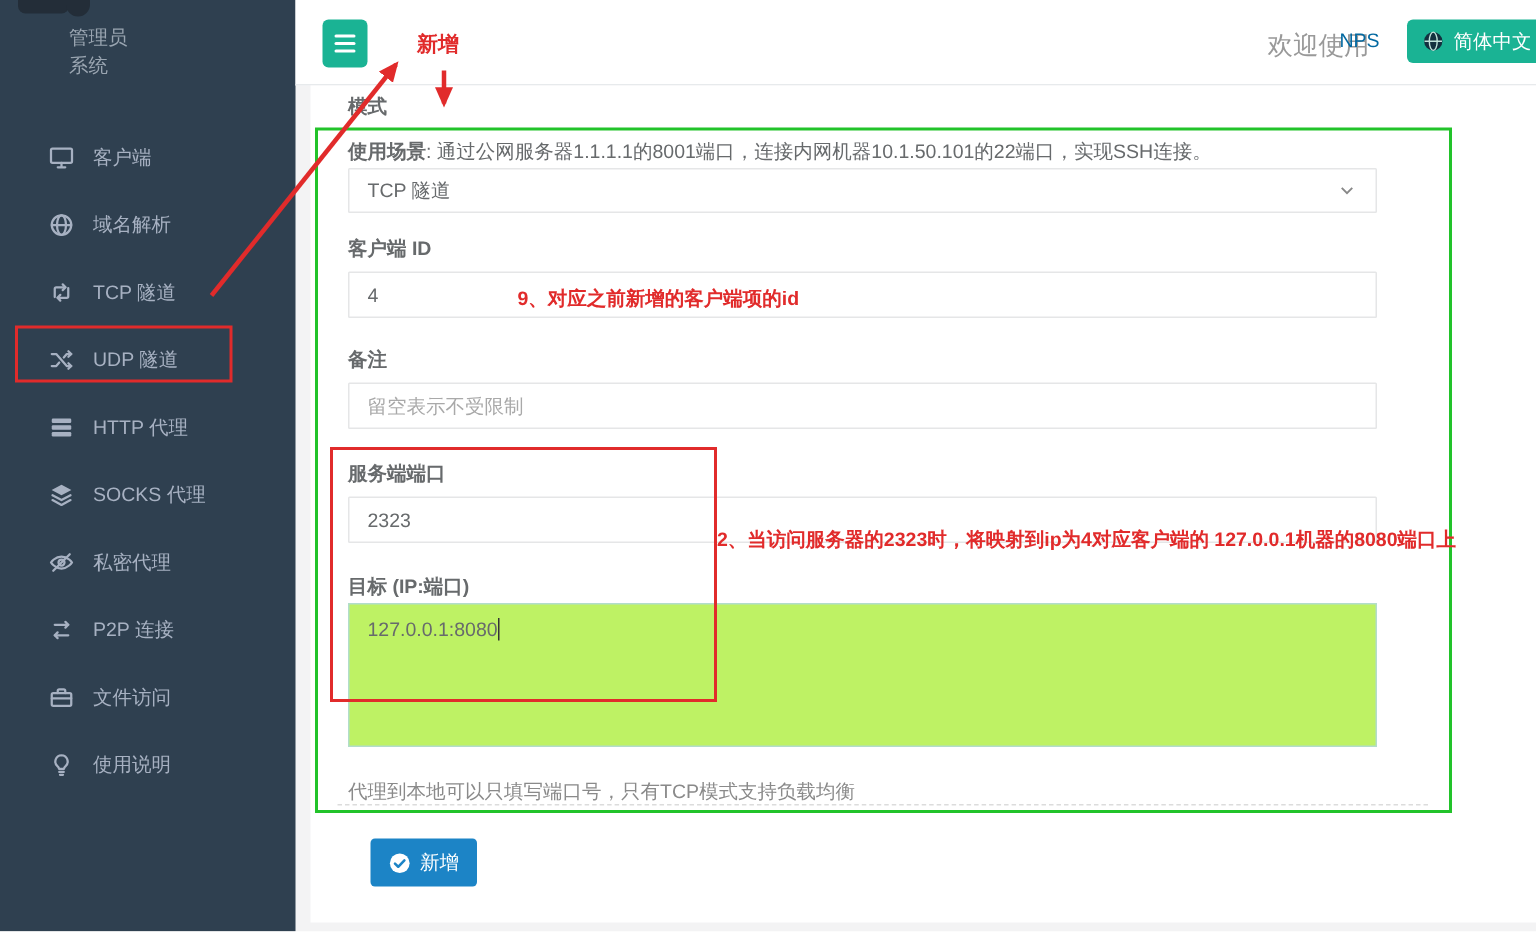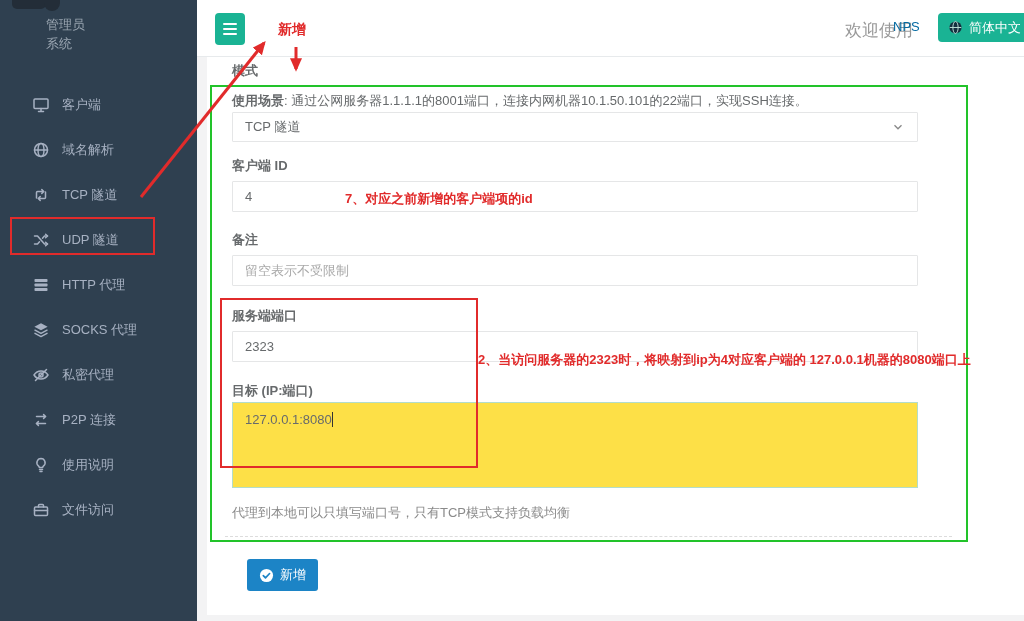--- a/index.html
+++ b/index.html
@@ -27,23 +27,23 @@
 
   
   #panel{left:207px;top:57px;width:817px;height:558px;background:#fff;}
   .flabel{color:#676a6c;font-size:13px;font-weight:bold;white-space:nowrap;}
   .scenario{color:#676a6c;font-size:13px;white-space:nowrap;}
   .ctl{box-sizing:border-box;background:#fff;border:1px solid #e5e6e7;color:#676a6c;font-size:13px;font-family:"Liberation Sans","DejaVu Sans",sans-serif;padding:0 12px;border-radius:1px;}
   input.ctl{height:31px;width:686px;}
   input.ctl::placeholder{color:#a9a9a9;opacity:1;}
   .fake-select{display:flex;align-items:center;justify-content:space-between;height:30px;width:686px;cursor:pointer;}
   .fake-select svg{width:14px;height:14px;stroke:#888;fill:none;stroke-width:1.5;}
-  .target-box{box-sizing:border-box;width:686px;height:86px;border:1px solid #b2ddcb;color:#676a6c;font-size:13px;padding:9px 12px;background:#fde047;cursor:text;}
+  .target-box{box-sizing:border-box;width:686px;height:96px;border:1px solid #b2ddcb;color:#676a6c;font-size:13px;padding:9px 12px;background:#bef264;cursor:text;}
   .caret{display:inline-block;width:1px;height:15px;background:#333;vertical-align:-3px;}
-  .help-text{color:#8a8a8a;font-size:13px;white-space:nowrap;}
+  .help-text{color:#8a8a8a;font-size:13px;white-space:nowrap;margin-top:15px;}
   .dotted-sep{border-top:1px dashed #dcdcdc;}
   #submit-btn{left:247px;top:559px;height:32px;background:#1c84c6;color:#fff;border:none;border-radius:3px;font-size:13px;display:flex;align-items:center;gap:6px;padding:0 12px;cursor:pointer;}
 
   
   .anno-box{border:2px solid #e12b2b;pointer-events:none;box-sizing:border-box;}
   .anno-box-green{border:2px solid #22c32a;pointer-events:none;box-sizing:border-box;}
   .anno-text{color:#e12b2b;font-weight:bold;white-space:nowrap;pointer-events:none;}
   #overlay-svg{left:0;top:0;pointer-events:none;}
 </style>
 </head>
@@ -147,36 +147,36 @@
               <path d="M13.5 12.5h-9"></path>
               <path d="M6.4 10.6l-1.9 1.9 1.9 1.9"></path>
             </svg>
         </span>
         <span>P2P 连接</span>
       </div>
 
       <div class="nav-item">
         <span class="ic">
           <svg viewBox="0 0 18 18">
-              <path d="M9 2.5a4.2 4.2 0 0 1 2.6 7.4c-.6.5-.9 1-.9 1.6H7.3c0-.6-.3-1.1-.9-1.6A4.2 4.2 0 0 1 9 2.5z"></path>
-              <path d="M7.5 13.6h3M8 15.5h2"></path>
-            </svg>
-        </span>
-        <span>使用说明</span>
-      </div>
-
-      <div class="nav-item">
-        <span class="ic">
-          <svg viewBox="0 0 18 18">
               <rect x="2.5" y="6" width="13" height="8.5" rx="1"></rect>
               <path d="M6.5 6V4.5a1 1 0 0 1 1-1h3a1 1 0 0 1 1 1V6"></path>
               <path d="M2.5 9.5h13"></path>
             </svg>
         </span>
         <span>文件访问</span>
+      </div>
+
+      <div class="nav-item">
+        <span class="ic">
+          <svg viewBox="0 0 18 18">
+              <path d="M9 2.5a4.2 4.2 0 0 1 2.6 7.4c-.6.5-.9 1-.9 1.6H7.3c0-.6-.3-1.1-.9-1.6A4.2 4.2 0 0 1 9 2.5z"></path>
+              <path d="M7.5 13.6h3M8 15.5h2"></path>
+            </svg>
+        </span>
+        <span>使用说明</span>
       </div>
 
     </div>
   </div>
 
   <div id="header" class="abs"></div>
   <button id="hamburger" class="abs">
     <span></span>
       <span></span>
       <span></span>
@@ -231,21 +231,21 @@
         <path d="M4.6 8.2l2.3 2.3 4.4-4.6" stroke="#1c84c6" stroke-width="1.8" fill="none" stroke-linecap="round" stroke-linejoin="round"></path>
       </svg>
     <span>新增</span>
   </button>
 
   <div class="abs anno-box-green" style="left:210px;top:85px;width:758px;height:457px;"></div>
   <div class="abs anno-box" style="left:10px;top:217px;width:145px;height:38px;"></div>
   <div class="abs anno-box" style="left:220px;top:298px;width:258px;height:170px;"></div>
 
   <div class="abs anno-text" style="left:278px;top:21px;font-size:14px;">新增</div>
-  <div class="abs anno-text" style="left:345px;top:190px;font-size:13px;">7、对应之前新增的客户端项的id</div>
+  <div class="abs anno-text" style="left:345px;top:190px;font-size:13px;">9、对应之前新增的客户端项的id</div>
   <div class="abs anno-text" style="left:478px;top:351px;font-size:13px;">2、当访问服务器的2323时，将映射到ip为4对应客户端的 127.0.0.1机器的8080端口上</div>
 
   <svg id="overlay-svg" class="abs" width="1024" height="621">
     <defs>
       <marker id="arrowhead" markerWidth="5" markerHeight="5" refX="3.6" refY="2" orient="auto">
         <path d="M0,0 L4.5,2 L0,4 Z" fill="#e12b2b"></path>
       </marker>
     </defs>
     <line x1="141" y1="197" x2="264" y2="43" stroke="#e12b2b" stroke-width="3" marker-end="url(#arrowhead)"></line>
     <line x1="296" y1="47" x2="296" y2="69" stroke="#e12b2b" stroke-width="3" marker-end="url(#arrowhead)"></line>

